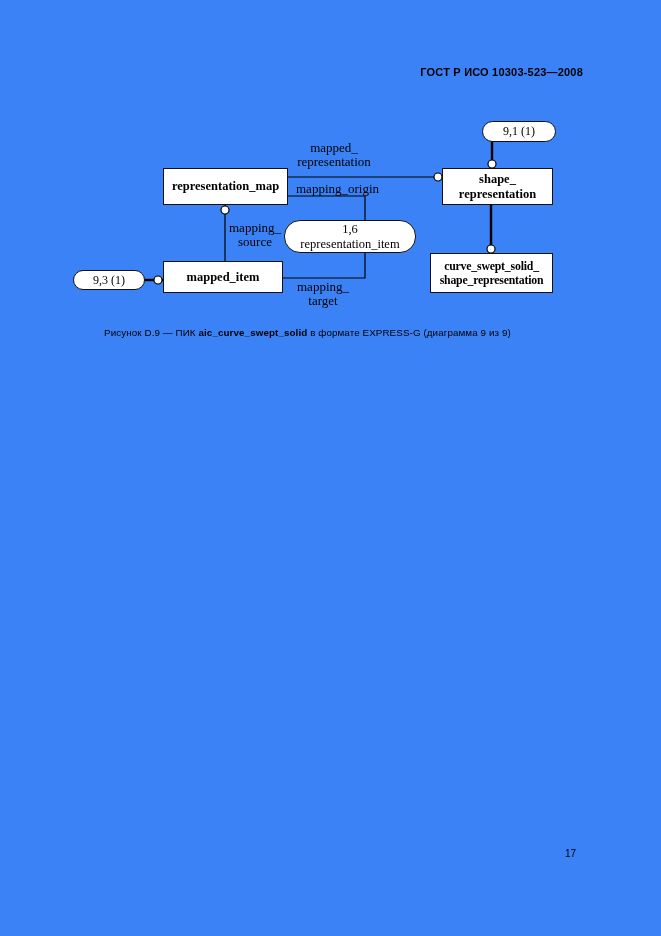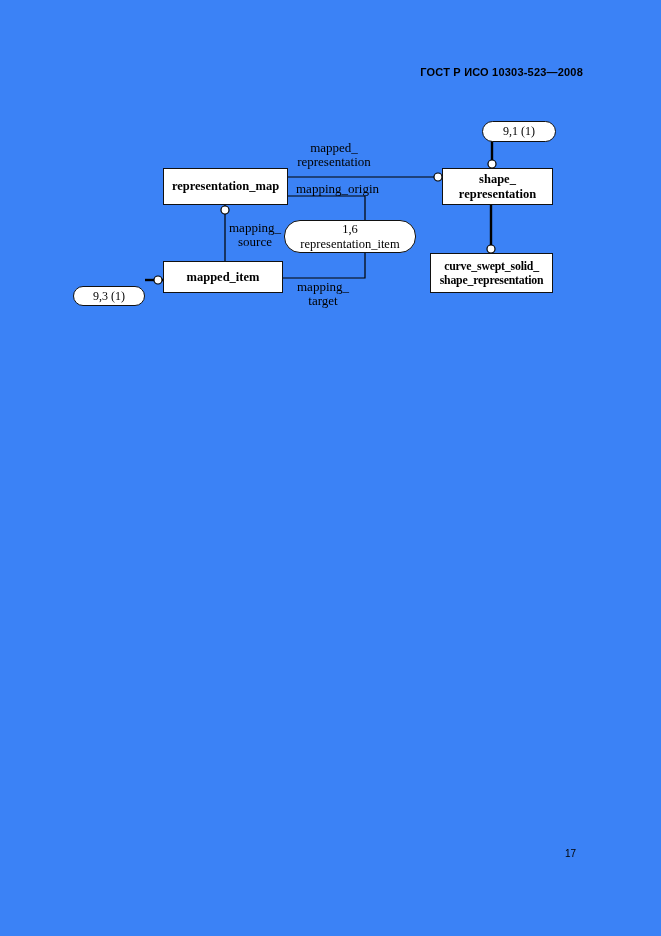--- a/index.html
+++ b/index.html
@@ -102,32 +102,33 @@
   <div class="ebox" style="left:442px;top:168px;width:111px;height:37px;">shape_
 representation</div>
 
   <div class="ebox" style="left:163px;top:261px;width:120px;height:32px;">mapped_item</div>
 
   <div class="ebox small" style="left:430px;top:253px;width:123px;height:40px;">curve_swept_solid_
 shape_representation</div>
 
   <div class="oval" style="left:482px;top:121px;width:74px;height:21px;">9,1 (1)</div>
 
-  <div class="oval" style="left:73px;top:270px;width:72px;height:20px;margin-top:16px;">9,3 (1)</div>
+  <div class="oval" style="left:73px;top:270px;width:72px;height:20px;">9,3 (1)</div>
 
   <div class="oval big" style="left:284px;top:220px;width:132px;height:33px;border-radius:16px;">1,6
 representation_item</div>
 
   <div class="elabel" style="left:264px;top:141px;width:140px;">mapped_
 representation</div>
 
   <div class="elabel left" style="left:296px;top:182px;">mapping_origin</div>
 
   <div class="elabel" style="left:225px;top:221px;width:60px;">mapping_
 source</div>
 
   <div class="elabel" style="left:293px;top:280px;width:60px;">mapping_
 target</div>
 
+  <div class="caption"><span>Рисунок D.9 — ПИК </span><span class="b">aic_curve_swept_solid</span><span> в формате EXPRESS-G (диаграмма 9 из 9)</span></div>
 
   <div class="pagenum">17</div>
 
 </div>
 
 </body></html>

